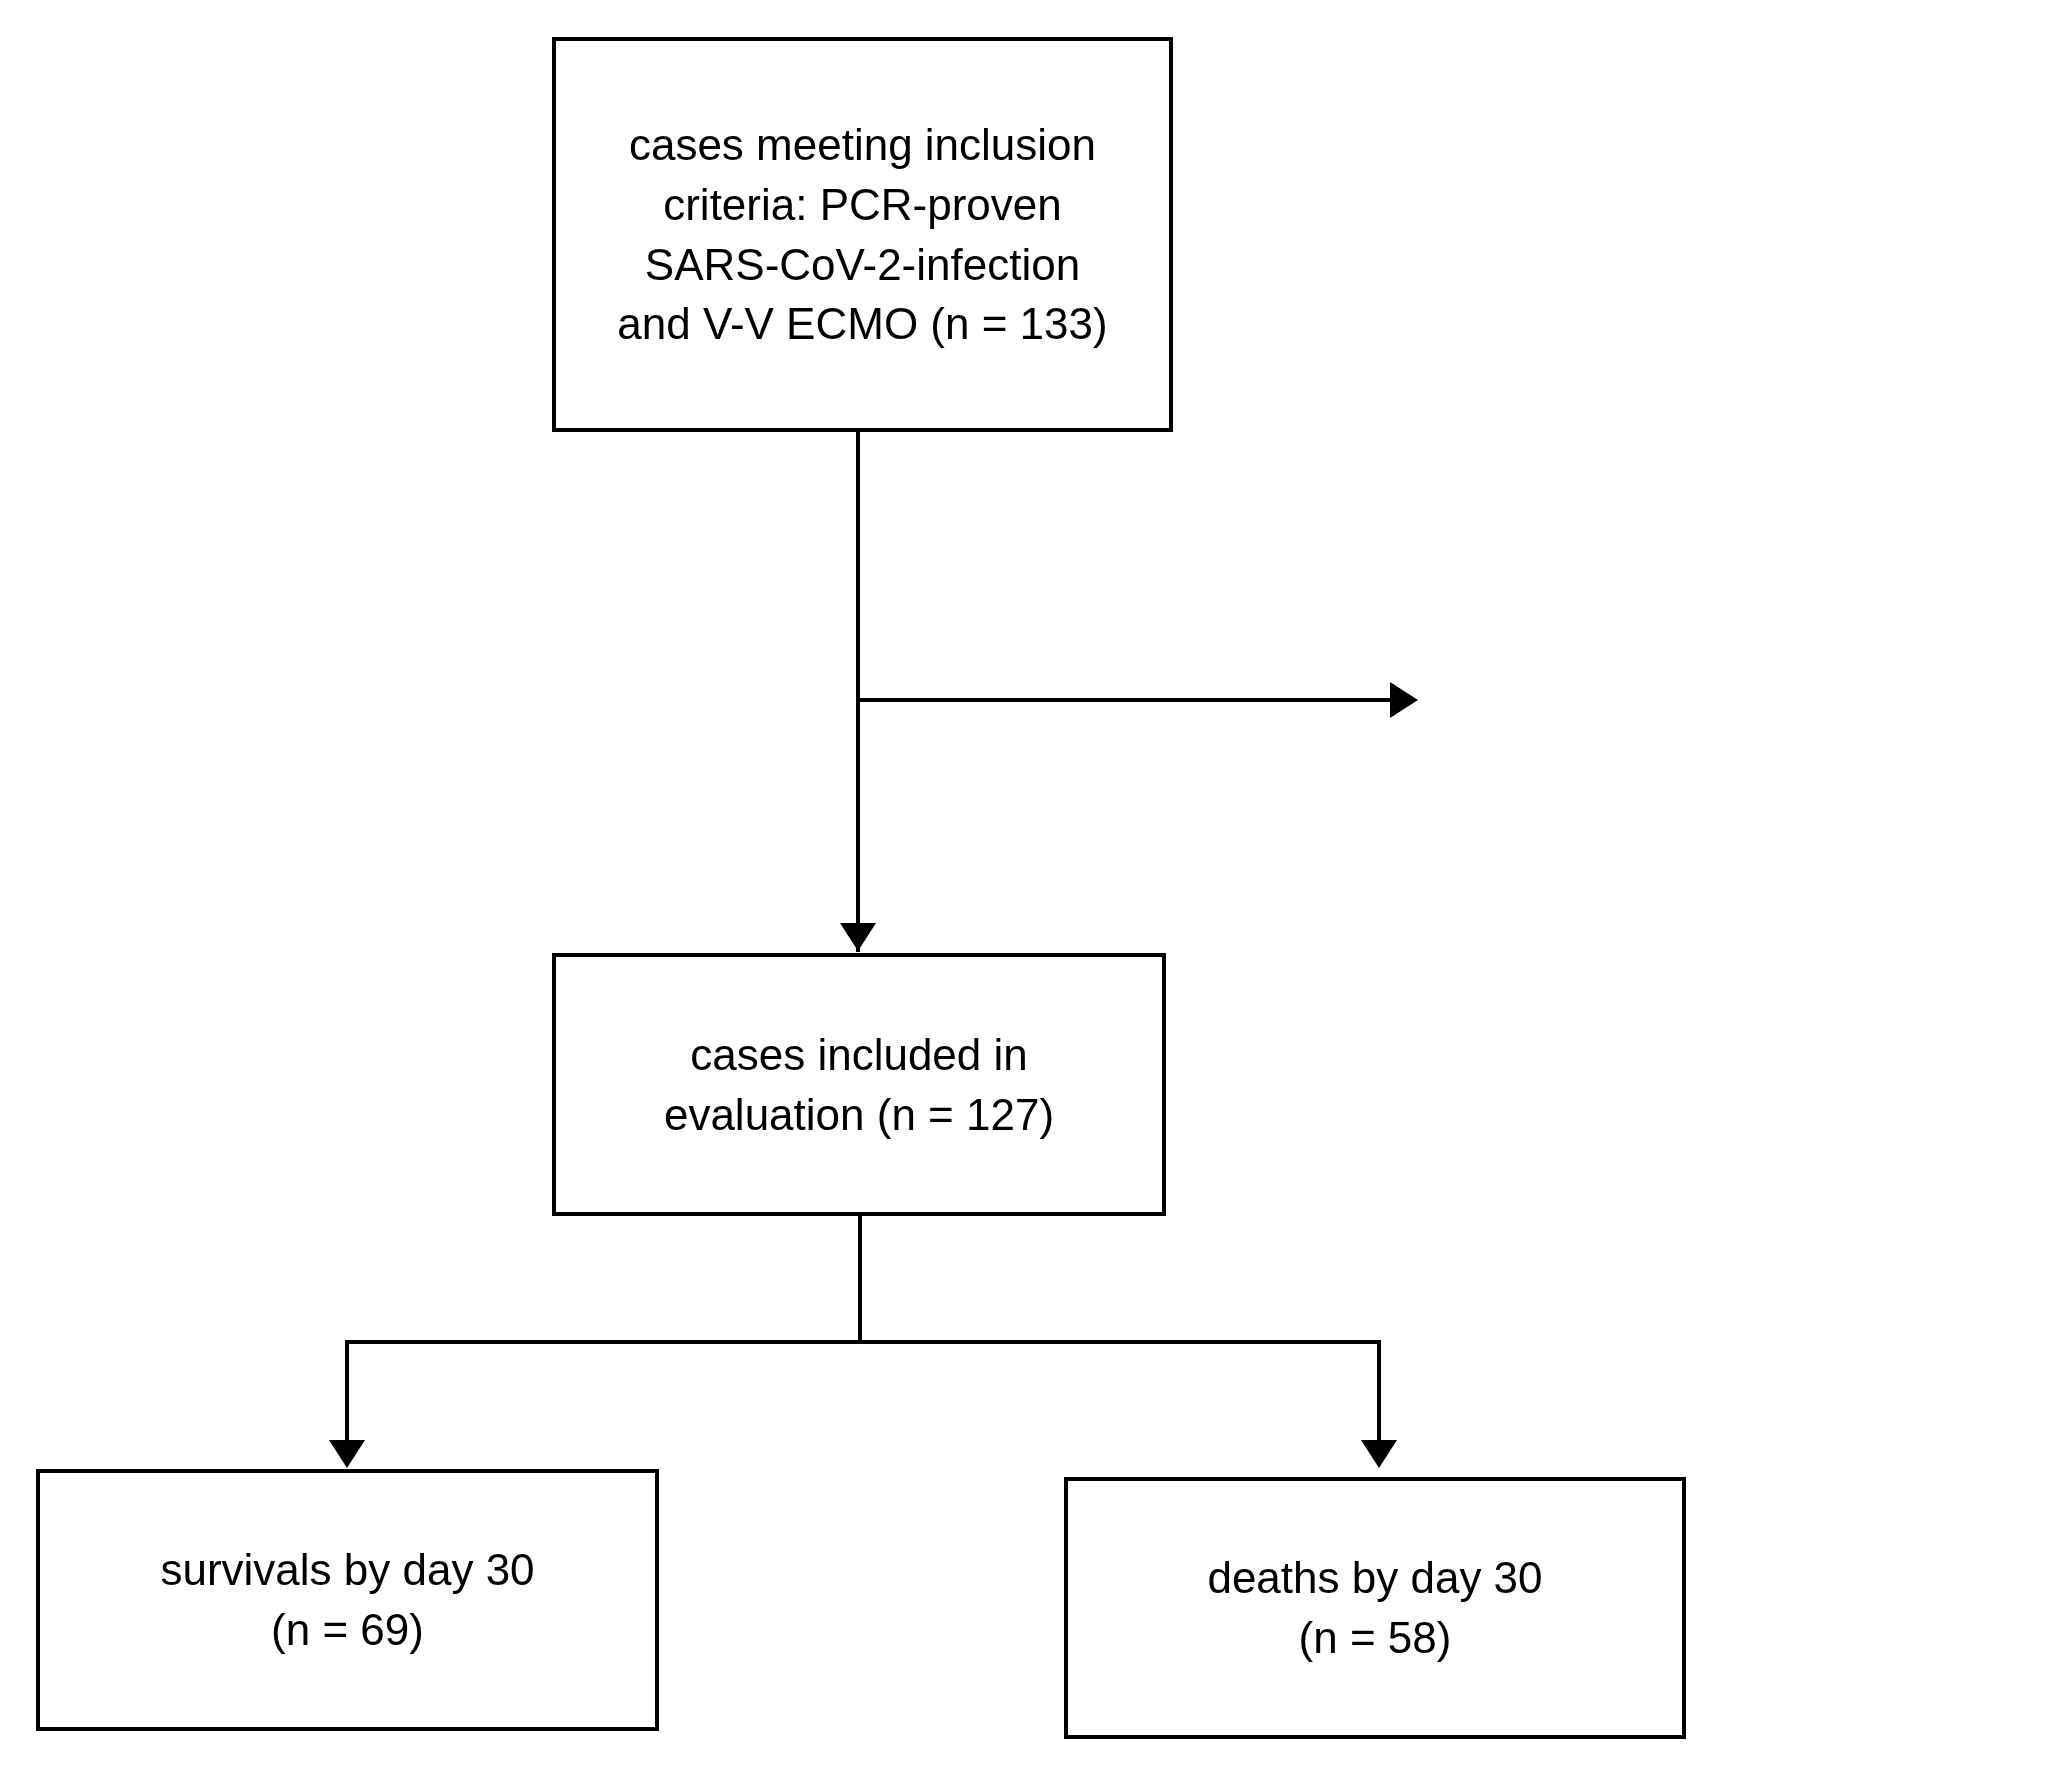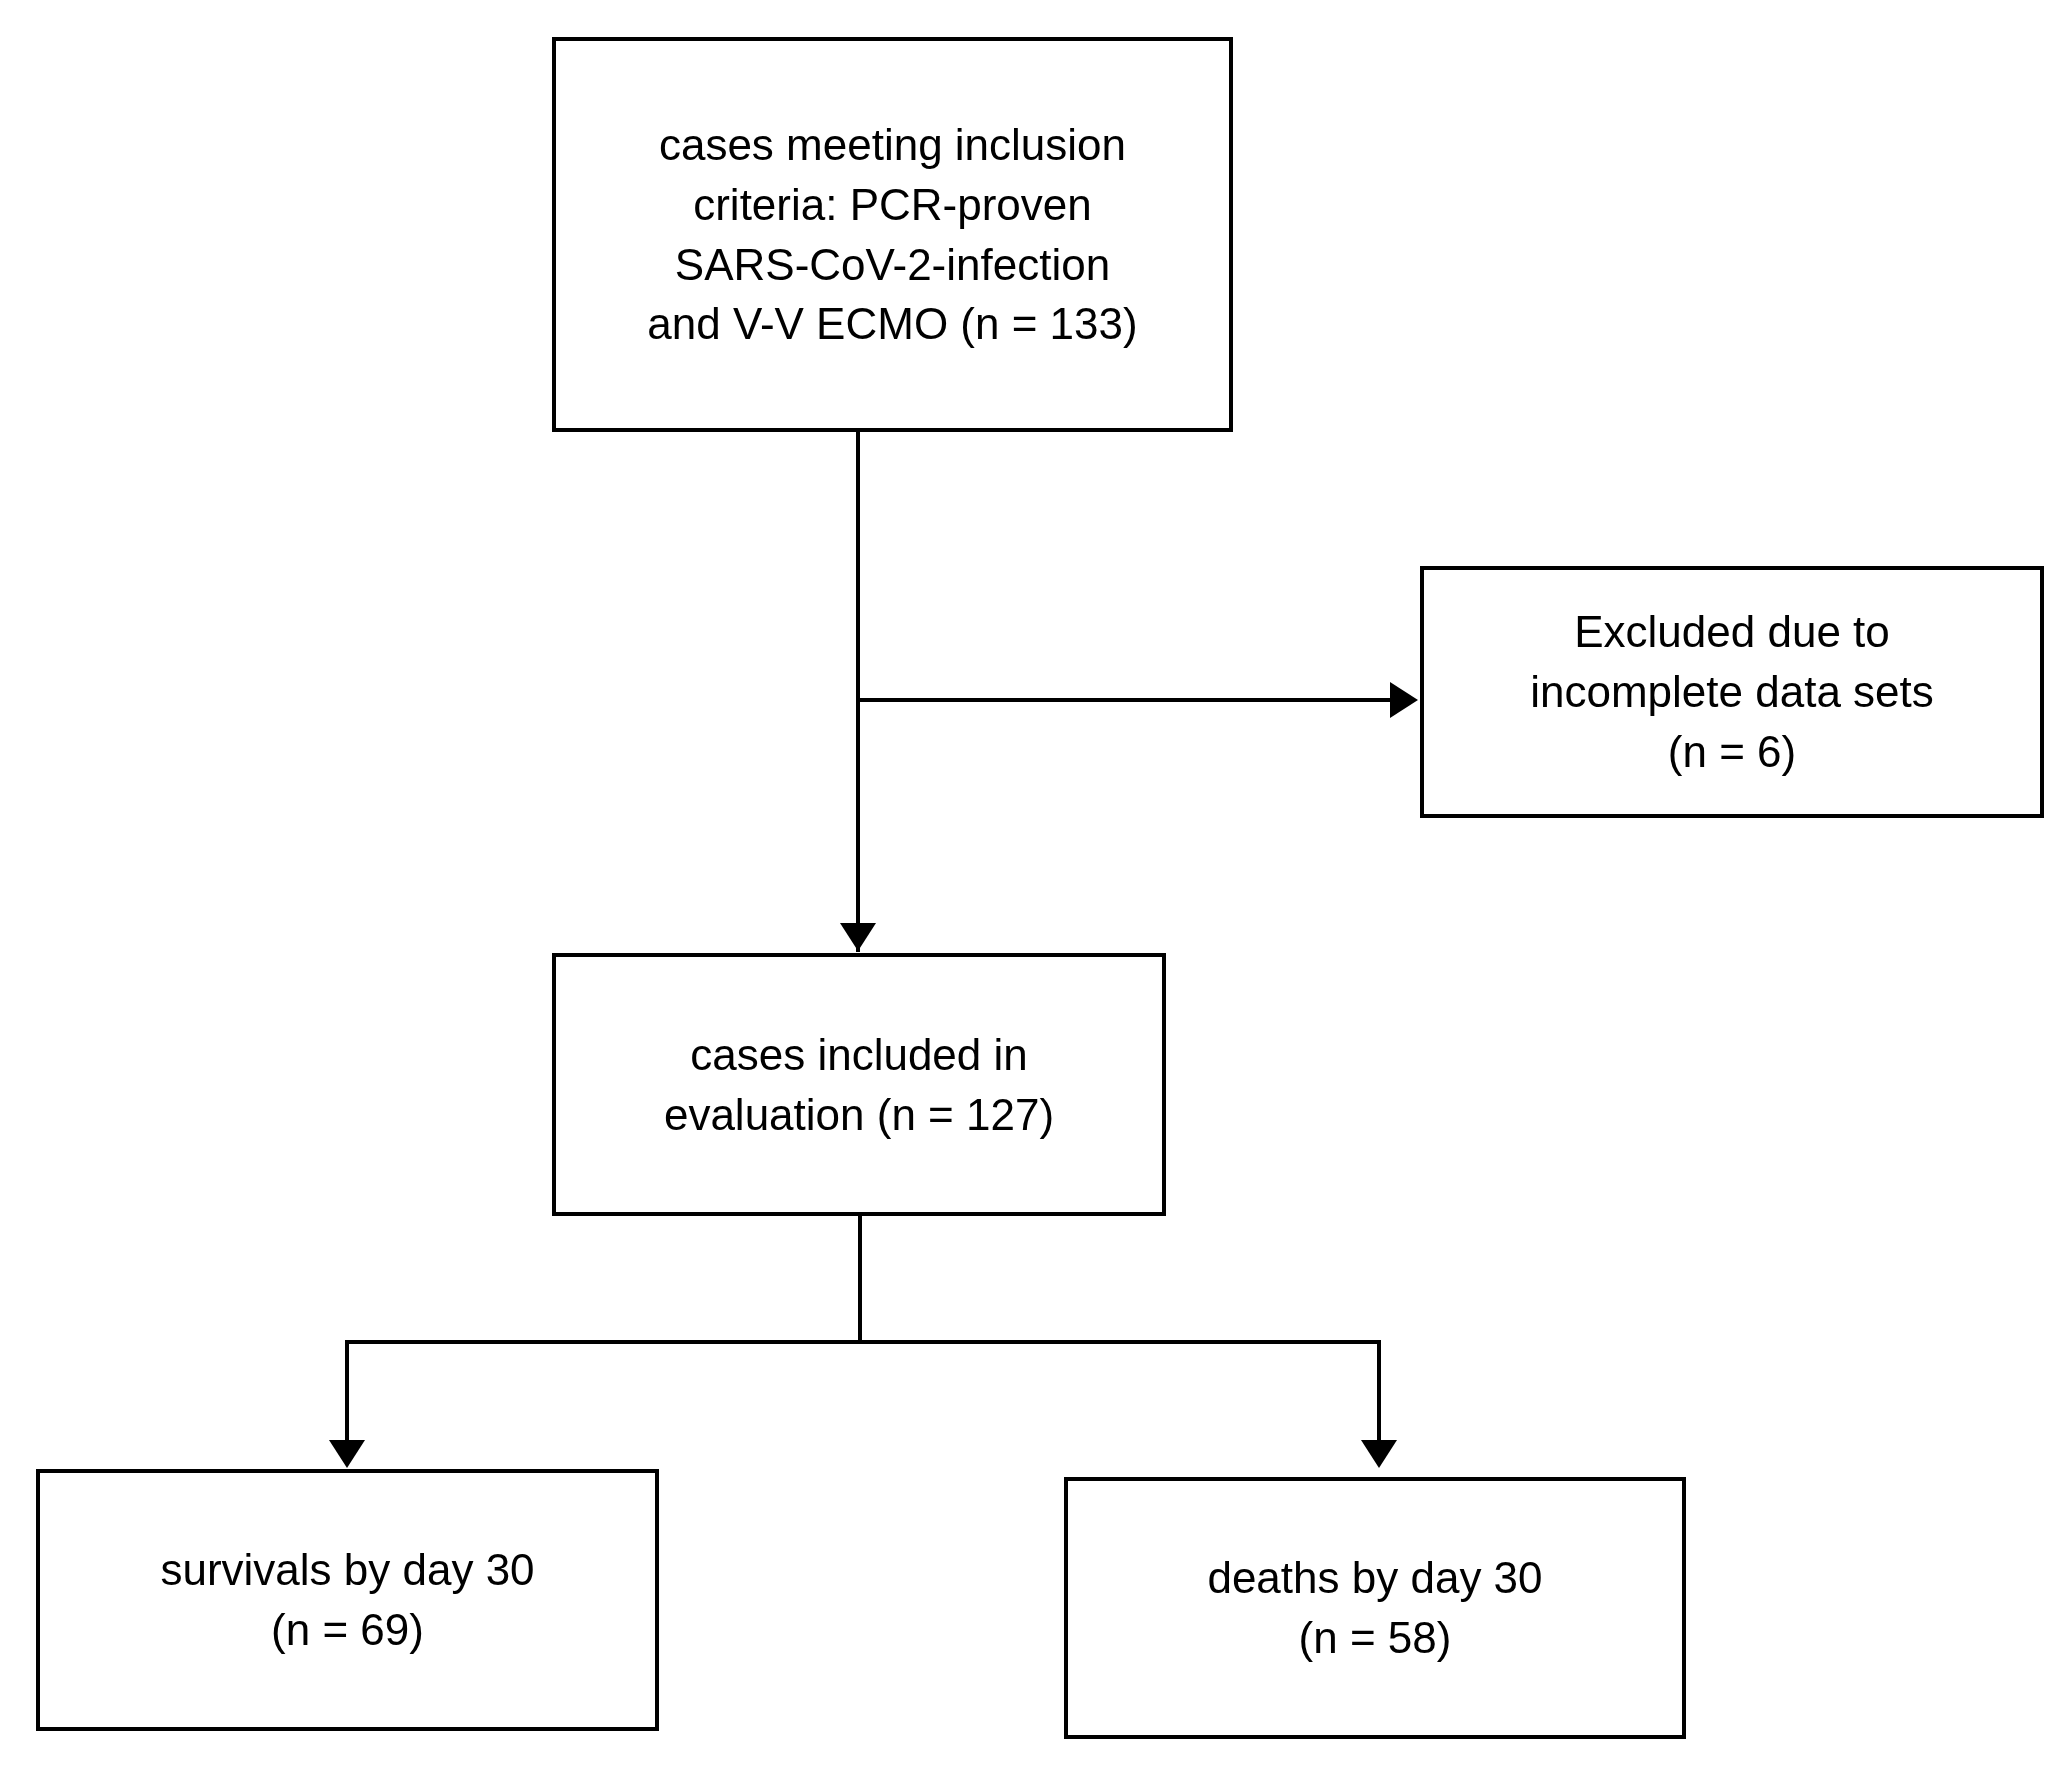--- a/index.html
+++ b/index.html
@@ -31,21 +31,21 @@
   .box-text {
     font-family: "Liberation Sans", sans-serif;
     font-size: 44px;
     line-height: 1.36;
     color: #000000;
     white-space: pre-line;
     padding: 0 14.7px;
   }
 
   
-  #box-inclusion   { left: 552px;  top: 37px;   width: 681px; height: 395px; }
+  #box-inclusion   { left: 552px;  top: 37px;   width: 621px; height: 395px; }
   #box-excluded    { left: 1420px; top: 566px;  width: 624px; height: 252px; }
   #box-included    { left: 552px;  top: 953px; width: 614px; height: 263px; }
   #box-survivals   { left: 36px;   top: 1469px; width: 623px; height: 262px; }
   #box-deaths      { left: 1064px; top: 1469px; width: 622px; height: 262px; margin-top: 8px; }
 
   
   .conn-v {
     position: absolute;
     width: 4.1px;
     background: #000000;
@@ -93,25 +93,20 @@
 
 <div id="canvas">
 
   <div class="flow-box" id="box-inclusion">
     <span class="box-text">cases meeting inclusion
 criteria: PCR-proven
 SARS-CoV-2-infection
 and V-V ECMO (n = 133)</span>
   </div>
 
-  <div class="flow-box" id="box-excluded">
-    <span class="box-text">Excluded due to
-incomplete data sets
-(n = 6)</span>
-  </div>
 
   <div class="flow-box" id="box-included">
     <span class="box-text">cases included in
 evaluation  (n = 127)</span>
   </div>
 
   <div class="flow-box" id="box-survivals">
     <span class="box-text">survivals  by day 30
 (n = 69)</span>
   </div>

